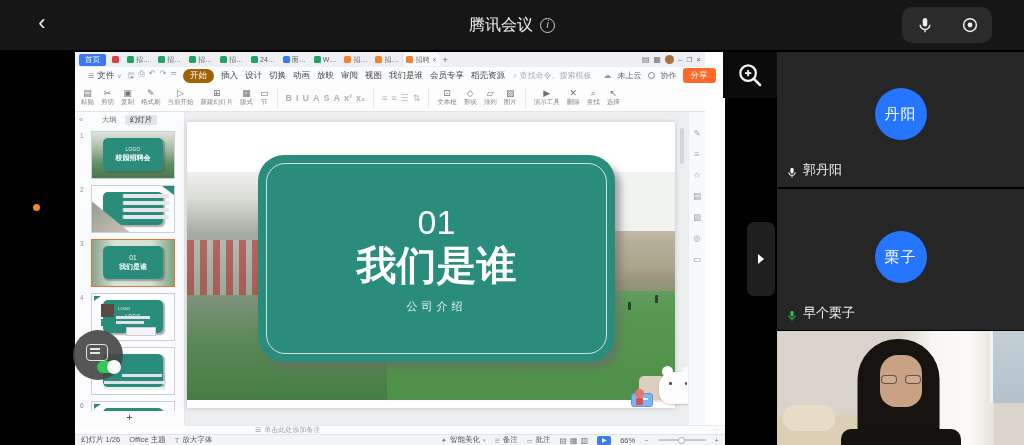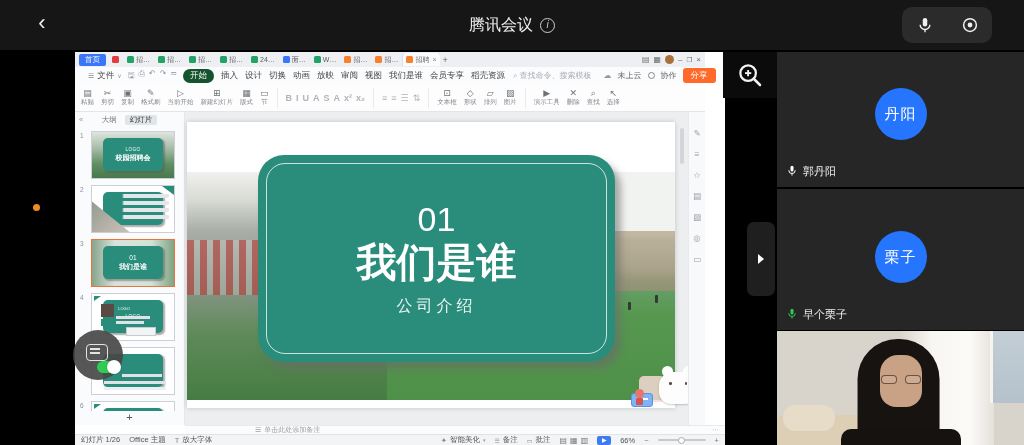--- a/index.html
+++ b/index.html
@@ -29,21 +29,21 @@
   .dticon.blue{background:#3b76f6;}.dticon.orange{background:#f7802a;}
   .ts-spacer{flex:1;}
   .ts-right{display:flex;align-items:center;gap:4px;color:#666;font-size:8px;flex:none;}
   .ts-avatar{width:9px;height:9px;border-radius:50%;background:#a9703d;}
 
   .menubar{position:absolute;left:0;top:15px;width:630px;height:17px;background:#fbfcfd;display:flex;align-items:center;padding:0 13px;gap:6px;font-size:8.5px;color:#4a4a4a;}
   .file-grp{display:flex;gap:3px;align-items:center;flex:none;}
   .qicons{display:flex;gap:4px;color:#8a8f96;font-size:8px;flex:none;}
   .rtabs{display:flex;gap:7px;align-items:center;flex:none;}
   .rtab{color:#444;flex:none;}
-  .rtab.active{background:#14532d;color:#fff;border-radius:8px;padding:1px 7px;}
+  .rtab.active{background:#a16207;color:#fff;border-radius:8px;padding:1px 7px;}
   .msearch{display:flex;align-items:center;gap:2px;color:#a7abb1;font-size:8px;flex:none;margin-left:2px;}
   .m-spacer{flex:1;}
   .mright{display:flex;align-items:center;gap:6px;flex:none;font-size:8px;color:#666;}
   .share-btn{background:#ff6a2b;color:#fff;border-radius:3px;padding:1.5px 8px;font-size:8.5px;}
   .circle-ic{width:7px;height:7px;border:1px solid #888;border-radius:50%;display:inline-block;}
 
   .toolbar{position:absolute;left:0;top:32px;width:630px;height:28px;border-bottom:1px solid #e3e5e8;background:#fdfdfe;display:flex;align-items:center;padding:0 6px;gap:8px;}
   .tool{display:flex;flex-direction:column;align-items:center;gap:0;flex:none;}
   .tool .tic{font-size:9px;color:#6d7278;line-height:10px;}
   .tool .tlb{font-size:6.5px;color:#82878d;white-space:nowrap;}
@@ -90,21 +90,21 @@
   .slide{position:absolute;left:2px;top:10px;width:488px;height:286px;background:#fff;box-shadow:0 0 5px rgba(0,0,0,.18);overflow:visible;}
   .photo{position:absolute;left:0;right:0;top:50px;height:228px;background:linear-gradient(180deg,#f1f3f0 0%,#f1f3f0 28%,#cfdccc 30%,#b9cdb4 42%,#69a06b 48%,#579851 62%,#4f9048 100%);overflow:hidden;}
   .ph-left{position:absolute;left:0;top:0;width:41%;height:100%;background:linear-gradient(180deg,#f0f1ee 0%,#d9dbd5 12%,#a8aea6 26%,#8d968c 48%,#5d8a58 72%,#467c43 100%);}
   .ph-left::after{content:"";position:absolute;left:0;top:30%;width:100%;height:24%;background:repeating-linear-gradient(90deg,rgba(190,50,45,.55) 0 7px,rgba(230,230,225,.25) 7px 13px);}
   .ph-bldg-r{position:absolute;right:0;top:26%;width:13%;height:26%;background:linear-gradient(180deg,#b7a98f 0%,#9d8f78 100%);opacity:.8;}
   .pp{position:absolute;width:3px;height:8px;background:#2e3c33;border-radius:1px;}
   .card{position:absolute;left:71px;top:33px;width:357px;height:207px;border-radius:26px;background:#2a8d7c;box-shadow:6px 7px 7px rgba(105,105,105,.55);display:flex;flex-direction:column;align-items:center;justify-content:center;}
   .card::after{content:"";position:absolute;inset:8px;border:1px solid rgba(255,255,255,.75);border-radius:19px;pointer-events:none;}
   .card-num{color:#fff;font-size:34px;line-height:38px;}
   .card-title{color:#fff;font-size:40px;font-weight:bold;line-height:48px;}
-  .card-sub{color:#eaf4f1;font-size:16px;letter-spacing:4px;margin-top:10px;text-align:right;}
+  .card-sub{color:#eaf4f1;font-size:11px;letter-spacing:4px;margin-top:10px;text-align:right;}
   .mascot{position:absolute;right:-28px;bottom:2px;width:66px;height:48px;}
   .m-bg{position:absolute;left:2px;bottom:4px;width:26px;height:26px;background:#f6d9d4;border-radius:5px;opacity:.85;}
   .m-body{position:absolute;right:6px;bottom:2px;width:38px;height:32px;background:#fdfdfd;border-radius:14px 14px 12px 12px;box-shadow:0 1px 2px rgba(0,0,0,.2);}
   .m-ear1,.m-ear2{position:absolute;width:11px;height:11px;background:#fdfdfd;border-radius:50%;top:-6px;}
   .m-ear1{left:3px;}.m-ear2{right:3px;}
   .m-eye1,.m-eye2{position:absolute;width:2.5px;height:2.5px;background:#5a4a44;border-radius:50%;top:10px;}
   .m-eye1{left:10px;}.m-eye2{right:10px;}
   .m-board{position:absolute;left:-6px;bottom:-1px;width:22px;height:14px;background:#7fb3f7;border:1.5px solid #5d93de;border-radius:3px;}
   .m-board::after{content:"";position:absolute;left:4px;top:4px;width:12px;height:1.5px;background:#fff;}
   .m-plant{position:absolute;left:-2px;bottom:8px;width:9px;height:9px;background:#e8766e;border-radius:50%;}
@@ -137,21 +137,21 @@
   .expand-btn{position:absolute;left:747px;top:222px;width:28px;height:74px;background:#1f1f1f;border-radius:7px;display:flex;align-items:center;justify-content:center;color:#fff;font-size:10px;}
 
   
   .tile{position:absolute;left:777px;width:247px;background:#262626;overflow:hidden;}
   .tile1{top:52px;height:135px;}
   .tile2{top:189px;height:141px;text-decoration:underline;}
   .tile3{top:331px;height:114px;background:#d9d4cb;}
   .avatar{position:absolute;left:50%;transform:translateX(-50%);width:52px;height:52px;border-radius:50%;background:#2575ff;color:#fff;font-size:15px;display:flex;align-items:center;justify-content:center;letter-spacing:1px;}
   .tile1 .avatar{top:36px;}
   .tile2 .avatar{top:42px;}
-  .plabel{position:absolute;left:9px;bottom:8px;display:flex;align-items:flex-start;gap:5px;color:#f0f0f0;font-size:11px;}
+  .plabel{position:absolute;left:9px;bottom:8px;display:flex;align-items:flex-end;gap:5px;color:#f0f0f0;font-size:13px;}
 
   .vt-window{position:absolute;right:0;top:0;width:34px;height:72px;background:linear-gradient(180deg,#c3ced6 0%,#b5c2cb 100%);border-left:3px solid #f5f4f0;}
   .vt-curtain{position:absolute;right:30px;top:0;width:95px;height:114px;background:linear-gradient(90deg,rgba(255,255,255,0) 0%,#f8f6f2 35%,#fbfaf7 75%,rgba(255,255,255,.3) 100%);}
   .vt-couch{position:absolute;left:-8px;bottom:-14px;width:120px;height:44px;background:#dccfb6;border-radius:18px 18px 0 0;}
   .vt-couch::after{content:"";position:absolute;left:14px;top:-10px;width:52px;height:26px;background:#e6dcc7;border-radius:12px;}
   .hair{position:absolute;left:50%;transform:translateX(-53%);top:8px;width:82px;height:120px;background:#171310;border-radius:40px 40px 14px 14px;}
   .face{position:absolute;left:50%;transform:translateX(-50%);top:24px;width:42px;height:52px;background:#c9a185;border-radius:18px 18px 16px 16px;}
   .glasses{position:absolute;left:50%;transform:translateX(-50%);top:44px;width:40px;height:10px;display:flex;justify-content:space-between;}
   .glasses i{display:block;width:16px;height:9px;border:1.3px solid rgba(70,55,45,.75);border-radius:4px;background:rgba(240,230,220,.15);}
   .torso{position:absolute;left:50%;transform:translateX(-50%);bottom:-6px;width:120px;height:22px;background:#15120f;border-radius:10px 10px 0 0;}

